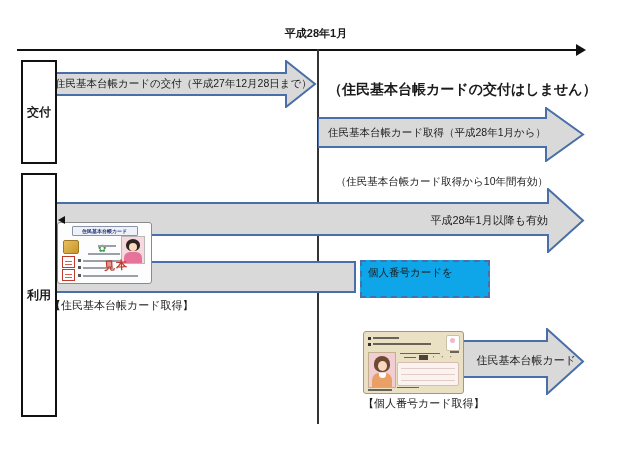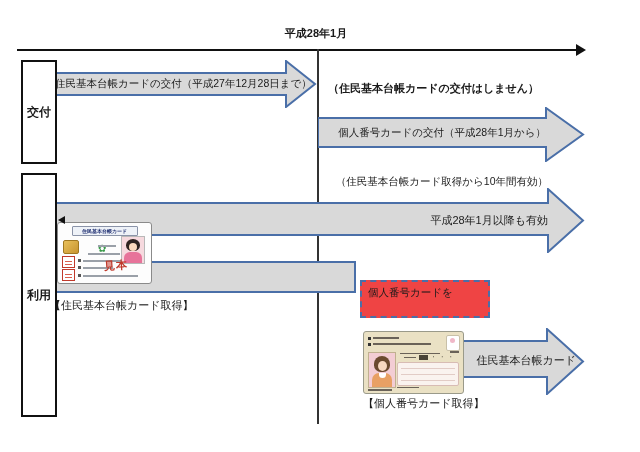--- a/index.html
+++ b/index.html
@@ -23,25 +23,25 @@
   .box-riyo{left:21px;top:173px;height:240px;}
   
   svg.block-arrow{display:block;z-index:2;}
   svg.block-arrow polygon{fill:var(--arrow-fill);stroke:var(--accent-blue);stroke-width:2;stroke-linejoin:miter;}
   .arrow-label{z-index:4;font-size:10.5px;text-align:right;}
   
   .gray-bar{left:45px;top:261px;width:311px;height:32px;background:var(--arrow-fill);
     border:2px solid var(--accent-blue);box-sizing:border-box;z-index:2;}
   
   .dashed-box{left:360px;top:260px;width:130px;height:38px;box-sizing:border-box;
-    border:2px dashed var(--accent-blue);background:#ef4444;z-index:3;
-    padding:3px 6px;font-size:10.5px;line-height:1.45;margin-top:20px;}
+    border:2px dashed var(--accent-blue);background:#0ea5e9;z-index:3;
+    padding:3px 6px;font-size:10.5px;line-height:1.45;}
   
   .title-note{left:246px;top:26px;width:140px;text-align:center;font-size:11px;font-weight:bold;z-index:5;}
-  .no-kofu-note{left:328px;top:81px;font-size:11px;font-weight:bold;z-index:5;}
+  .no-kofu-note{left:328px;top:81px;font-size:14px;font-weight:bold;z-index:5;}
   .valid10-note{left:45px;top:175px;width:503px;text-align:right;font-size:10.5px;z-index:5;}
   .caption{font-size:11px;z-index:6;}
   
   .card-juki{left:57px;top:222px;width:93px;height:60px;background:#fdfdfd;
     border:1px solid #8a8a8a;border-radius:3px;z-index:5;}
   .cursor-mark{left:58px;top:216px;width:0;height:0;z-index:7;
     border-top:4px solid transparent;border-bottom:4px solid transparent;border-right:7px solid #111;}
   .juki-header{margin:3px auto 0;width:64px;text-align:center;font-size:5px;font-weight:bold;
     color:#1a2a6e;background:#eef2f8;border:1px solid #8a93a8;border-radius:1px;padding:1px 0;}
   .chip{position:absolute;left:5px;top:17px;width:14px;height:12px;border-radius:2px;
@@ -98,21 +98,21 @@
 <svg class="abs block-arrow" style="left:55px;top:60px;" width="262" height="48" viewBox="0 0 262 48">
   <polygon points="0,13 231,13 231,1 260,24 231,47 231,35 0,35"></polygon>
 </svg>
 <div class="abs txt arrow-label" style="left:55px;top:77px;width:232px;">住民基本台帳カードの交付（平成27年12月28日まで）</div>
 
 <div class="abs txt no-kofu-note">（住民基本台帳カードの交付はしません）</div>
 
 <svg class="abs block-arrow" style="left:318px;top:107px;" width="267" height="55" viewBox="0 0 267 55">
   <polygon points="0,11 228,11 228,1 265,27.5 228,54 228,40 0,40"></polygon>
 </svg>
-<div class="abs txt arrow-label" style="left:322px;top:126px;width:224px;">個人番号カードの交付（平成28年1月から）</div>
+<div class="abs txt arrow-label" style="left:322px;top:126px;width:224px;">住民基本台帳カード取得（平成28年1月から）</div>
 
 <div class="abs txt valid10-note">（住民基本台帳カード取得から10年間有効）</div>
 
 <svg class="abs block-arrow" style="left:45px;top:188px;" width="540" height="65" viewBox="0 0 540 65">
   <polygon points="0,15 503,15 503,1 538,32.5 503,64 503,47 0,47"></polygon>
 </svg>
 <div class="abs txt arrow-label" style="left:45px;top:213px;width:503px;font-size:11px;">平成28年1月以降も有効</div>
 
 <div class="abs gray-bar"></div>
 

